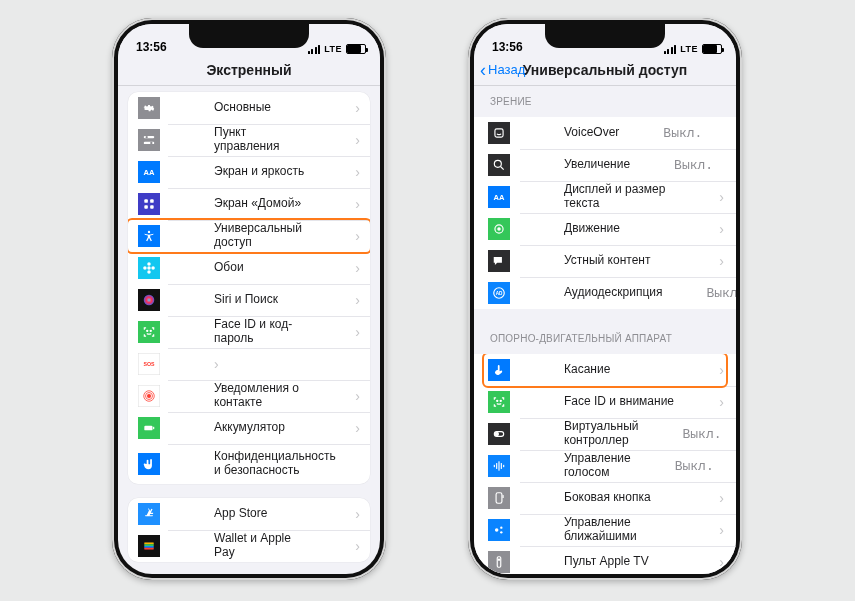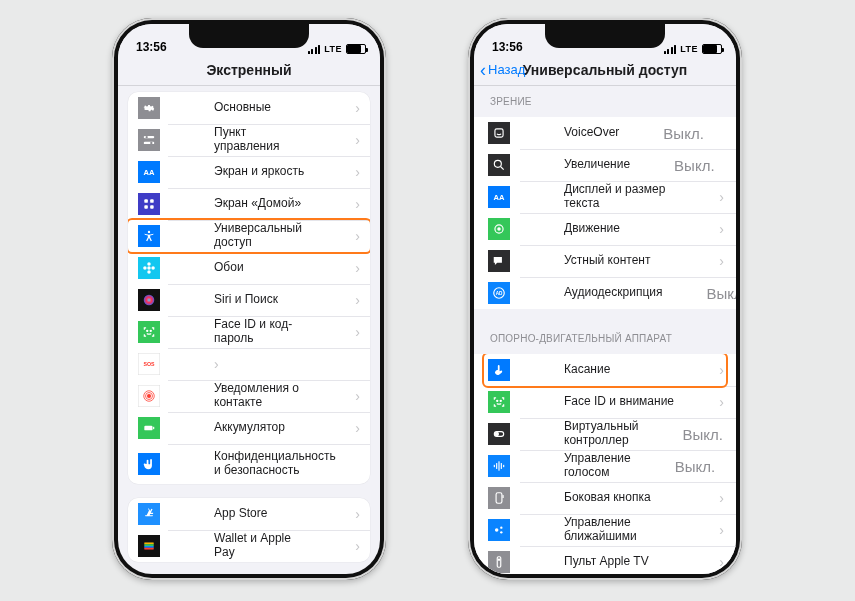--- a/index.html
+++ b/index.html
@@ -128,21 +128,22 @@
     flex-shrink:0;
   }
   .icon svg { width: 14px; height: 14px; }
   .label {
     font-size: 12px; color: var(--text);
     line-height: 1.15;
     flex: 1;
     white-space: pre-wrap;
   }
   .value {
-    font-size: 15px; color: var(--secondary);
+    font-size: 13px; color: var(--secondary);
+    font-family: Liberation Mono, monospace;
   }
   .chev {
     color: var(--chevron);
     font-size: 14px;
     line-height: 1;
   }
   .highlight {
     position: absolute;
     border: 2.5px solid var(--highlight);
     border-radius: 6px;

